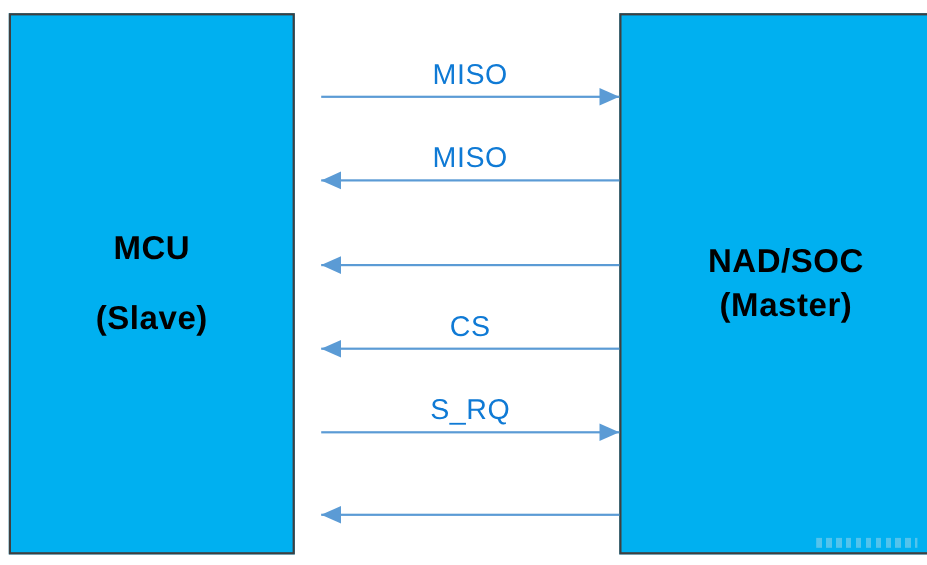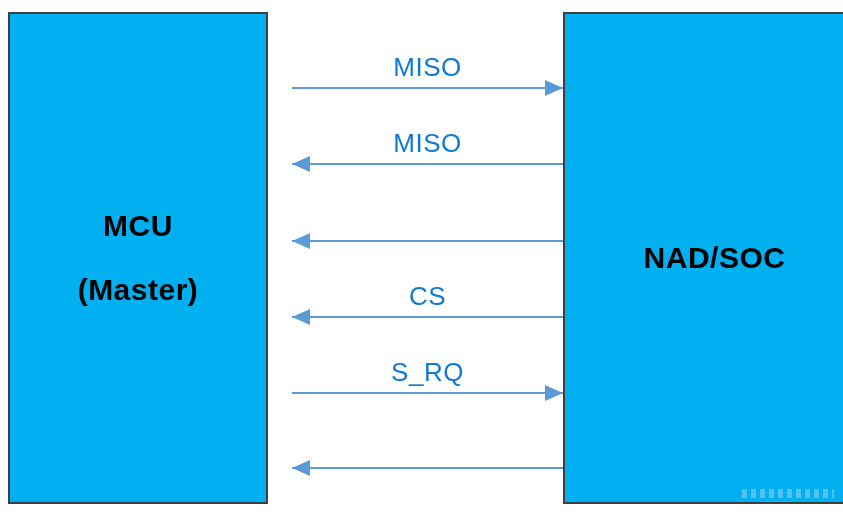--- a/index.html
+++ b/index.html
@@ -104,25 +104,26 @@
     pointer-events: none;
   }
 </style>
 </head>
 <body>
 
 <div class="canvas" style="--box-fill: #00B0F0; --box-border: #3f3f3f; --arrow-color: #5B9BD5; --label-color: #0F7AD5;">
 
   <div class="node-box left">
     <div class="node-title">MCU</div>
-    <div class="node-subtitle">(Master)</div>
+    <div class="node-subtitle">(Slave)</div>
   </div>
 
   <div class="node-box right">
     <div class="node-title">NAD/SOC</div>
+    <div class="node-subtitle">(Master)</div>
   </div>
 
   <div class="signals-area">
   <div class="signal" style="top: 45px;">
     <div class="signal-label">MISO</div>
     <div class="arrow-line">
       <div class="arrow-head right"></div>
     </div>
   </div>
 

